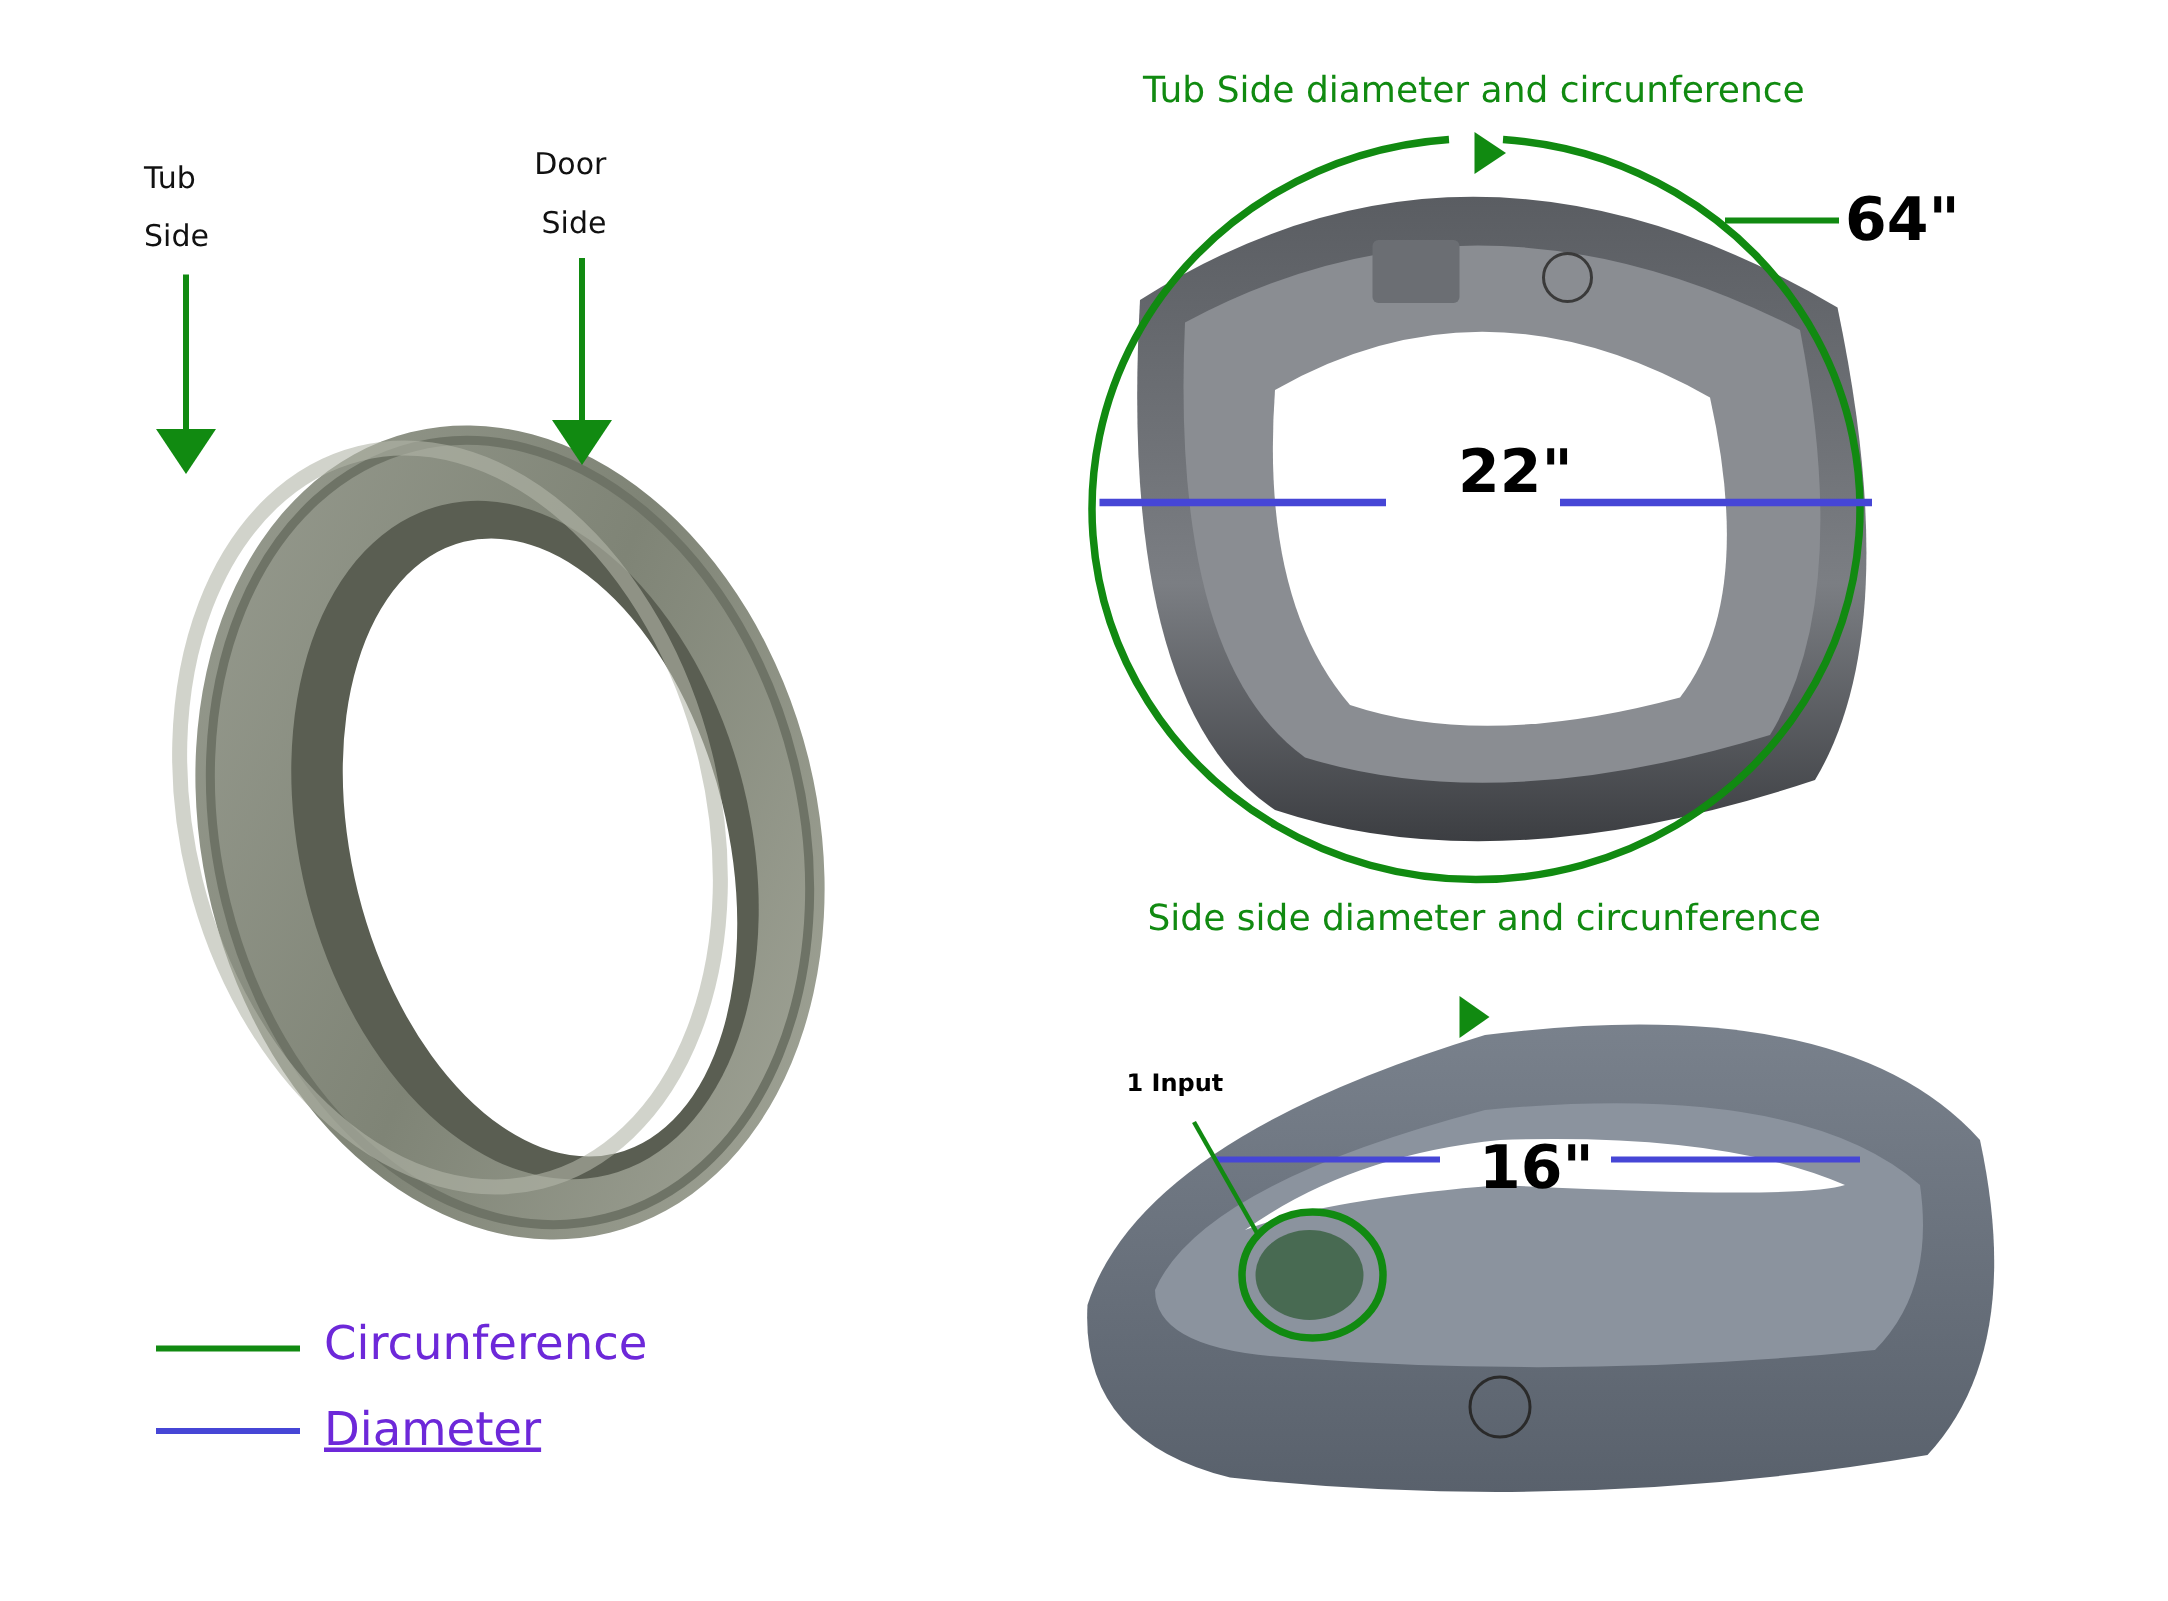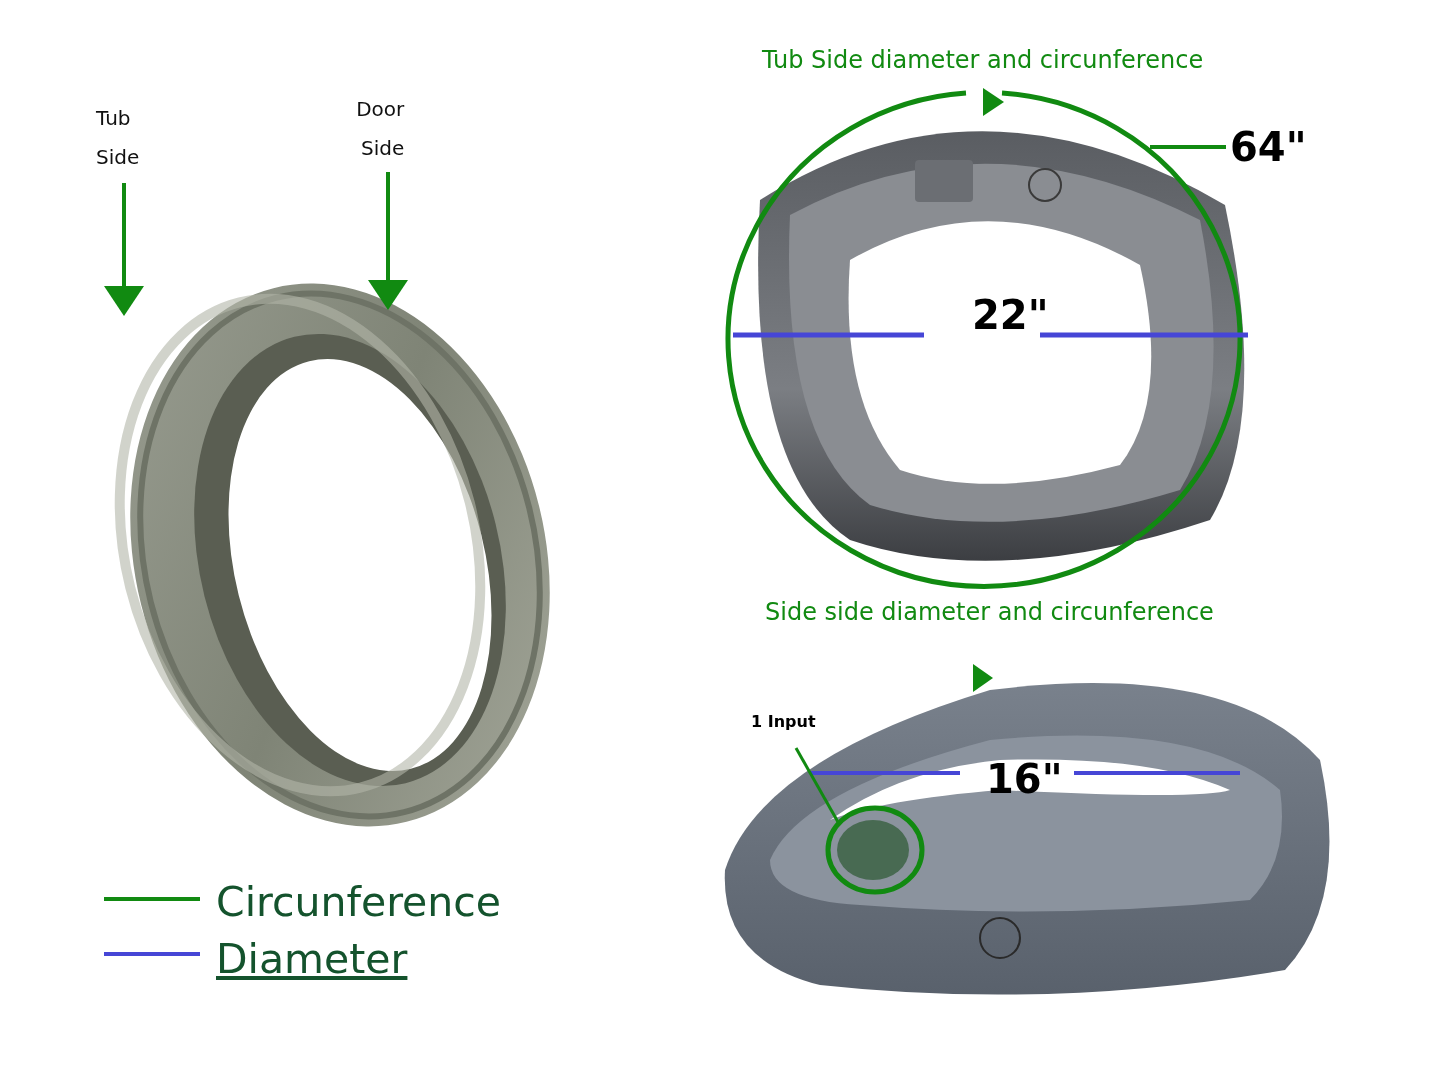--- a/index.html
+++ b/index.html
@@ -1,21 +1,21 @@
 <!DOCTYPE html>
 <html><head>
   <meta charset="utf-8">
   <style>
     html, body { margin: 0; padding: 0; background: #ffffff; }
     body { width: 1445px; height: 1067px; position: relative; overflow: hidden; font-family: "DejaVu Sans", sans-serif; }
     .abs { position: absolute; }
     .lbl { color: #111; font-size: 20px; line-height: 39px; }
     .green-title { color: #118a11; font-size: 24px; white-space: nowrap; }
     .dim { font-weight: bold; color: #000; font-size: 40px; }
-    .legend-text { font-size: 41px; color: #14532d; }
+    .legend-text { font-size: 31px; color: #6d28d9; }
     .input-lbl { font-weight: bold; font-size: 16px; color: #000; }
     svg { position: absolute; left: 0; top: 0; }
   </style>
 </head>
 <body>
 
 <svg width="1445" height="1067" viewBox="0 0 1445 1067">
   <defs>
     <linearGradient id="olive" x1="0" y1="0" x2="1" y2="1">
       <stop offset="0" stop-color="#9a9e92"></stop>

